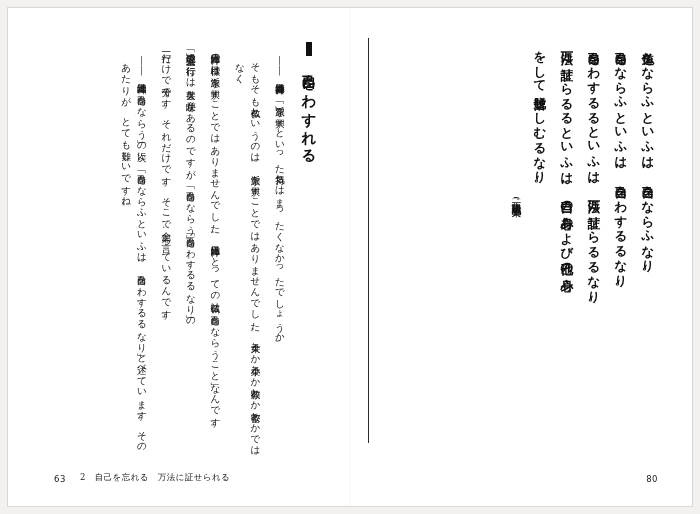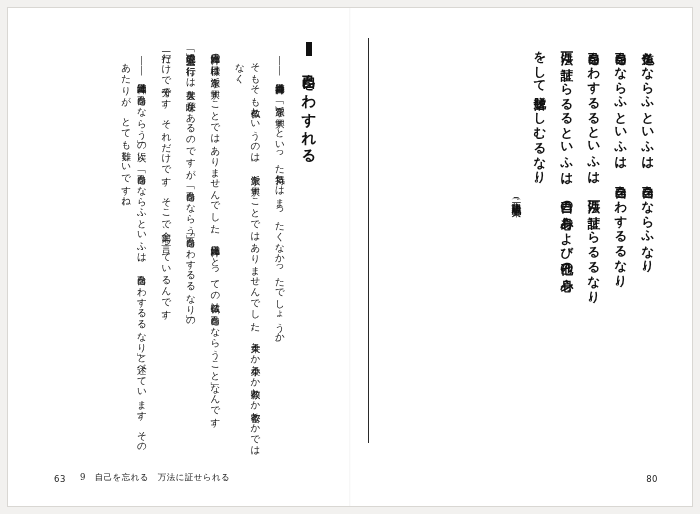--- a/index.html
+++ b/index.html
@@ -182,18 +182,18 @@
       <div class="body-block">
         <div class="body-line indent">――道元禅師は「自己をならう」の次に、「自己をならふといふは、自己をわするるなり」と述べています。そのあたりが、とても難しいですね。</div>
         <div class="body-line">一行だけで十分です。それだけです。そこで全部、言っているんです。</div>
         <div class="body-line">「現成公案」の一行一行には甚大な意味があるのですが、「自己をならう」「自己をわするるなり」の</div>
         <div class="body-line">道元禅師の目標は宗派を興すことではありませんでした。道元禅師にとっての仏教は「自己をならうこと」なんです。</div>
         <div class="body-line indent">そもそも仏教というのは、宗派を興すことではありませんでした。大乗とか小乗とか顕教とか密教とかではなく、</div>
         <div class="body-line indent">――道元禅師自身は、「宗派」を興すといった気持ちはまったくなかったでしょうか。</div>
       </div>
 
       <div class="folio folio-left">63</div>
-      <div class="running-head">9　自己を忘れる　万法に証せられる</div>
+      <div class="running-head">2　自己を忘れる　万法に証せられる</div>
     </div>
 
     <div class="gutter"></div>
   </div>
 </div>
 
 </body></html>

